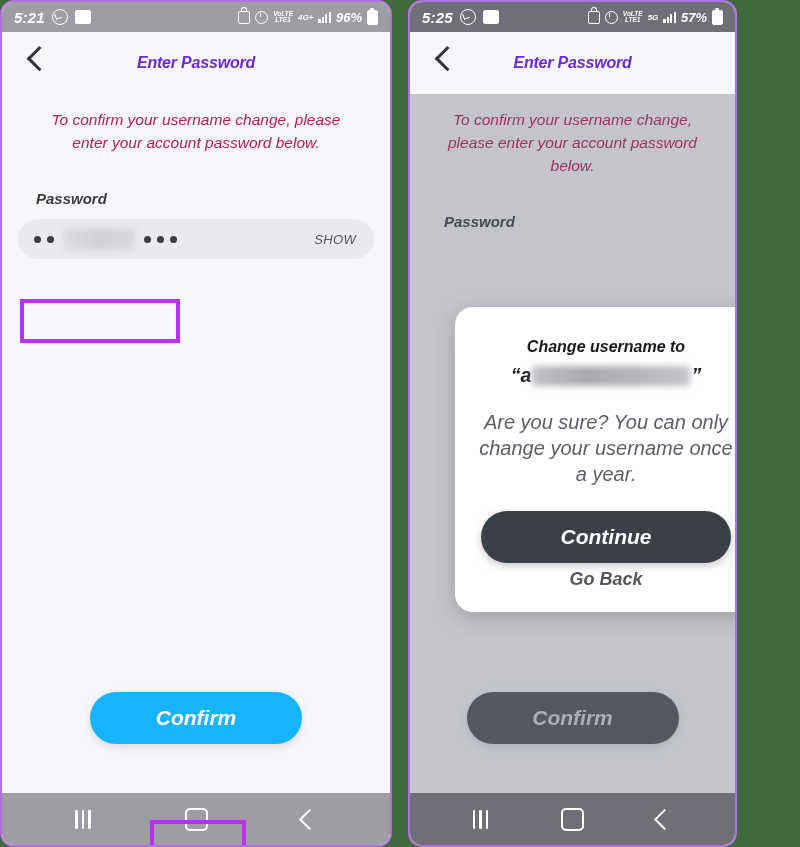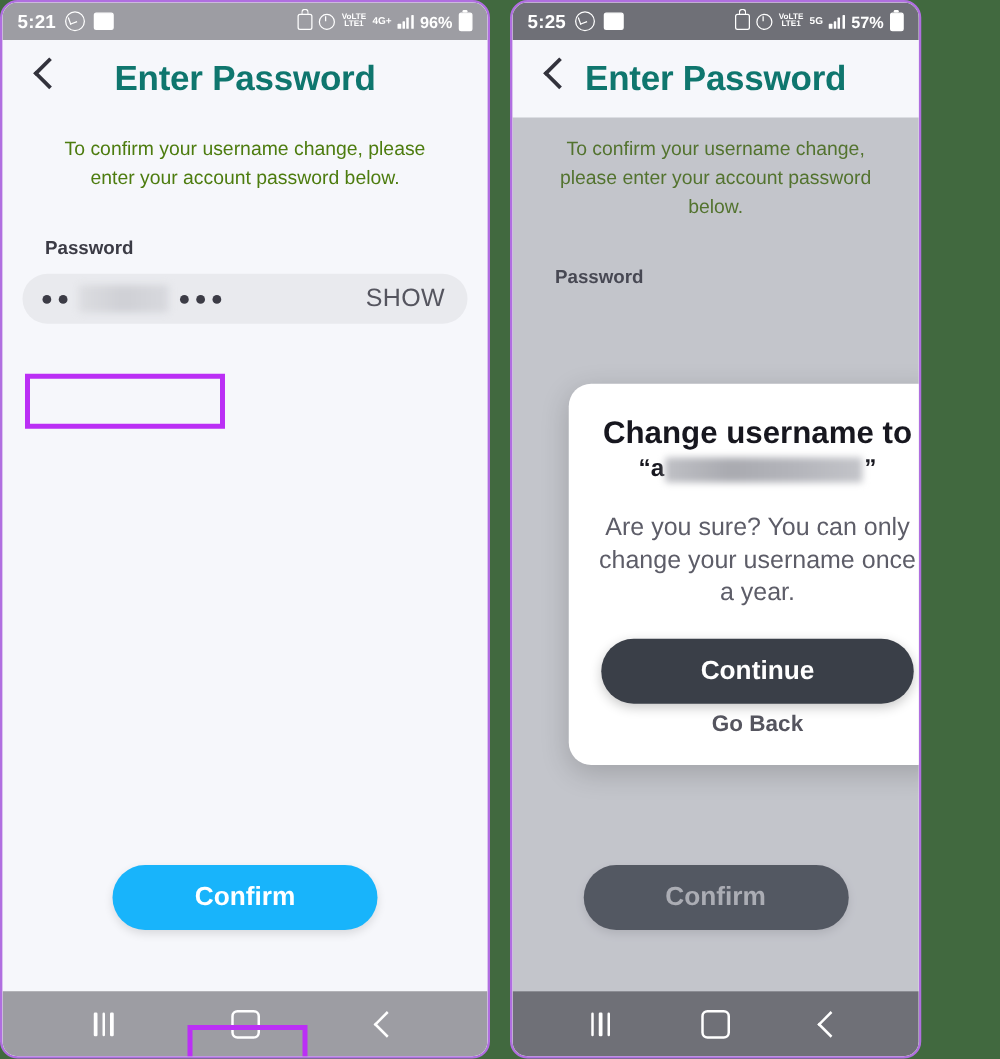--- a/index.html
+++ b/index.html
@@ -12,20 +12,21 @@
     background: #41693f;
     font-family: "Liberation Sans", sans-serif;
     overflow: hidden;
   }
   .stage {
     position: relative;
     width: 800px;
     height: 847px;
     display: flex;
     background: #41693f;
+    font-style: italic;
   }
 
   
   .phone {
     position: relative;
     height: 847px;
     background: #f6f7fb;
     border-left: 2px solid #b06fe0;
     border-right: 2px solid #b06fe0;
     border-top: 2px solid #b06fe0;
@@ -129,29 +130,29 @@
   }
   .back-chevron {
     position: absolute; left: 22px; top: 50%; transform: translateY(-50%);
     width: 15px; height: 15px;
     border-left: 3.4px solid #32323c; border-bottom: 3.4px solid #32323c;
     transform-origin: center;
     rotate: 45deg;
     margin-top: -7px;
   }
   .appbar-title {
-    font-size: 28px; font-weight: 700; color: #0f766e; letter-spacing: -0.2px;
+    font-size: 16px; font-weight: 700; color: #6d28d9; letter-spacing: -0.2px;
   }
 
   
   .content { flex: 1 1 auto; position: relative; }
   .subtitle {
     margin: 14px 30px 0 30px;
     text-align: center;
-    color: #4d7c0f;
+    color: #be185d;
     font-size: 15.5px;
     line-height: 23px;
   }
   .field-label {
     margin: 36px 0 0 34px;
     font-size: 15px; font-weight: 700; color: #3b3b45;
   }
   .pw-row {
     margin: 12px 16px 0 16px;
     height: 40px;
@@ -166,21 +167,21 @@
   }
   .pw-dots { display: flex; align-items: center; gap: 6px; height: 24px; }
   .pw-dots .d { width: 7px; height: 7px; border-radius: 50%; background: #3c3c46; }
   .pw-blur {
     width: 72px; height: 22px; margin: 0 3px;
     background: linear-gradient(90deg,#dcdde1,#cfd0d5,#d8d9de);
     filter: blur(3px);
     border-radius: 2px;
   }
   .pw-toggle {
-    font-size: 20px; font-weight: 500; color: #55555f; letter-spacing: .3px;
+    font-size: 13px; font-weight: 500; color: #55555f; letter-spacing: .3px;
   }
   .pw-blur-full {
     width: 160px; height: 20px;
     background: linear-gradient(90deg,#b9bac0,#9fa0a6,#adaeb4,#b7b8be);
     filter: blur(3.5px); border-radius: 3px;
   }
 
   
   .hl {
     position: absolute;
@@ -235,21 +236,21 @@
     left: 45px; top: 213px;
     width: 302px;
     background: #ffffff;
     border-radius: 18px;
     padding: 26px 22px 22px 22px;
     box-sizing: border-box;
     box-shadow: 0 6px 22px rgba(0,0,0,.18);
     text-align: center;
   }
   .dlg-title {
-    font-size: 25px; font-weight: 700; color: #17171f;
+    font-size: 16px; font-weight: 700; color: #17171f;
     line-height: 27px;
   }
   .dlg-user-line {
     margin-top: 2px;
     font-size: 19.5px; font-weight: 700; color: #17171f;
     display: flex; align-items: center; justify-content: center; gap: 0px;
     line-height: 27px;
   }
   .dlg-user-blur {
     display: inline-block; width: 158px; height: 20px; margin: 0 1px;

